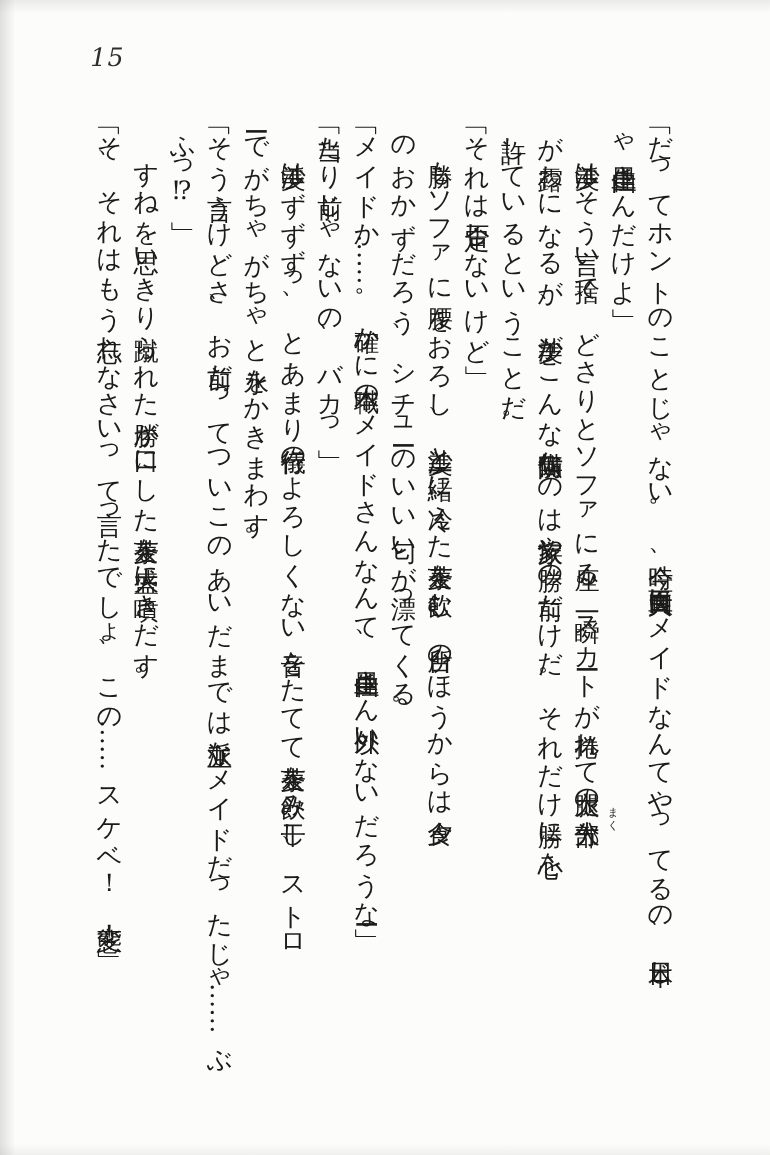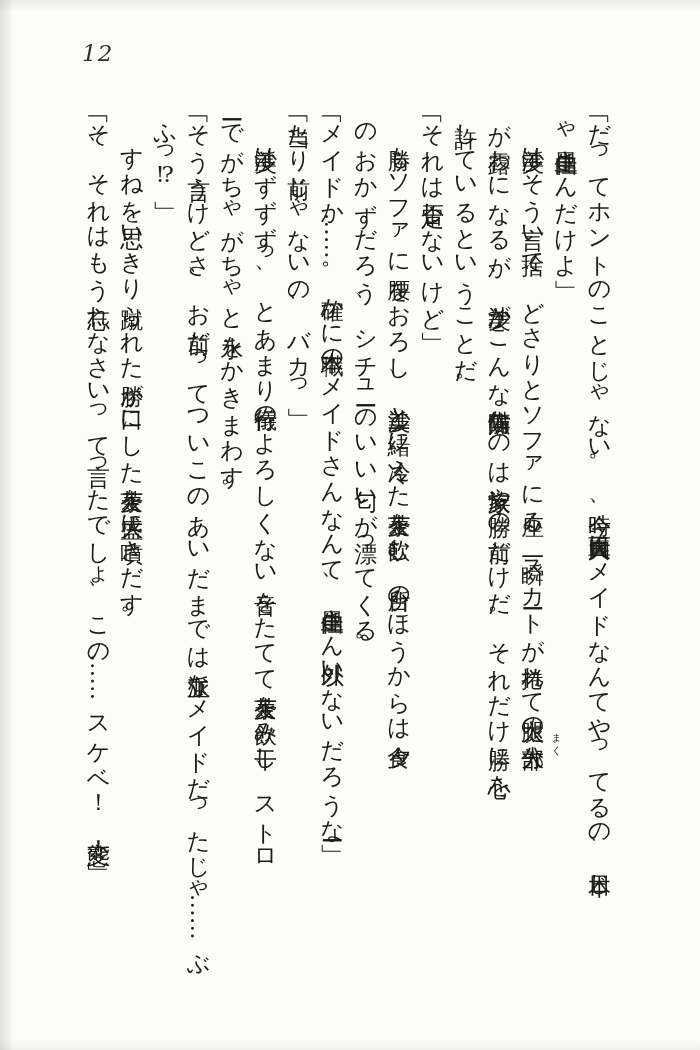--- a/index.html
+++ b/index.html
@@ -71,21 +71,21 @@
     color: #2a2a28;
   }
 </style>
 </head>
 <body>
 
 <div class="edge-shadow-left"></div>
 <div class="edge-shadow-top"></div>
 <div class="edge-shadow-bottom"></div>
 
-<div class="folio">12</div>
+<div class="folio">15</div>
 
 <div class="text-block">
   <div class="tline">「だってホントのことじゃない。　今時、大真面目にメイドなんてやってるの、日本じ</div>
   <div class="tline">ゃ由佳里さんだけよ」</div>
   <div class="tline">　美沙はそう言い捨て、どさりとソファに座る。一瞬スカートが捲れて太腿の大部分</div>
   <div class="tline">が露わになるが、美沙がこんな無防備なのは家族や勝の前だけだ。それだけ勝に心を</div>
   <div class="tline">許しているということだ。</div>
   <div class="tline">「それは否定しないけど」</div>
   <div class="tline">　勝もソファに腰をおろし、美沙と一緒に冷えた麦茶を飲む。台所のほうからは夕食</div>
   <div class="tline">のおかずだろう、シチューのいい匂いが漂ってくる。</div>

